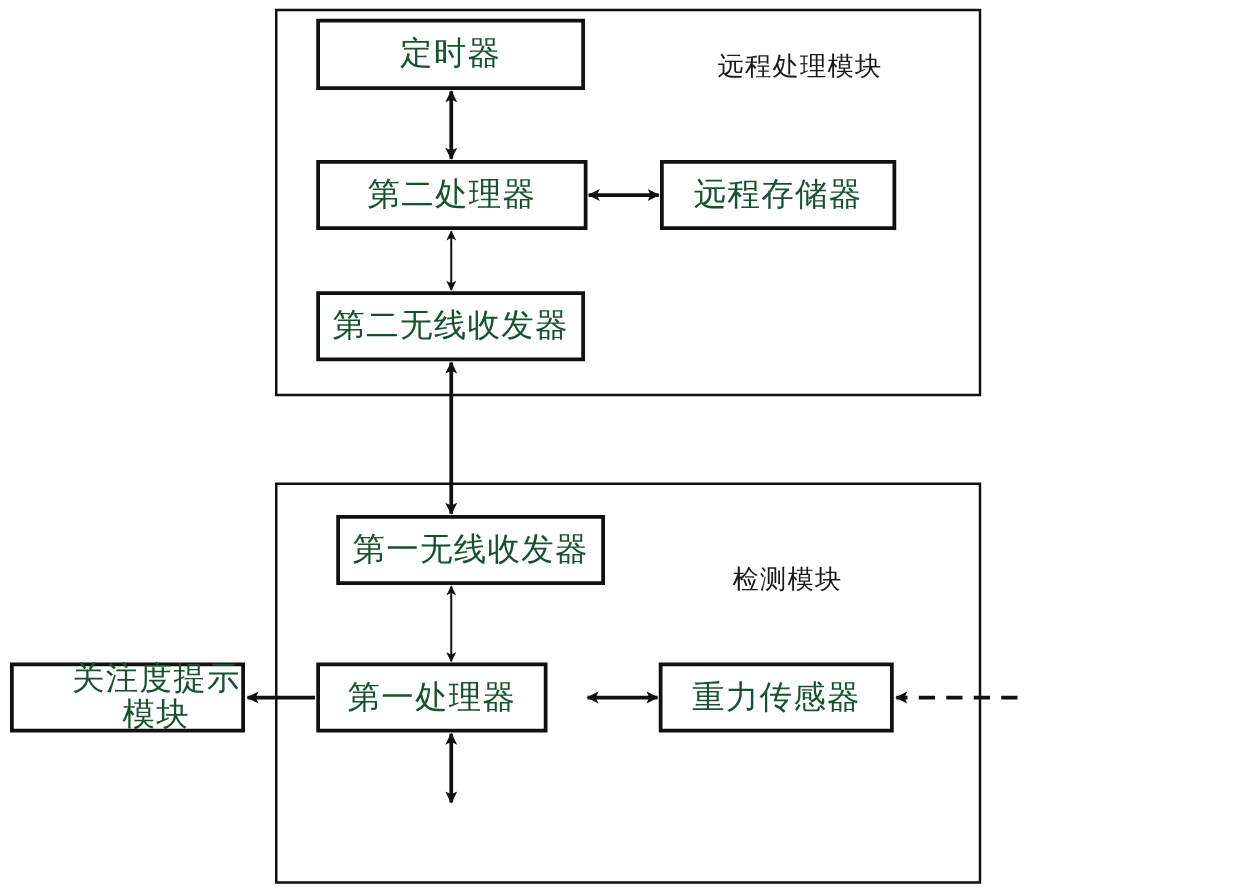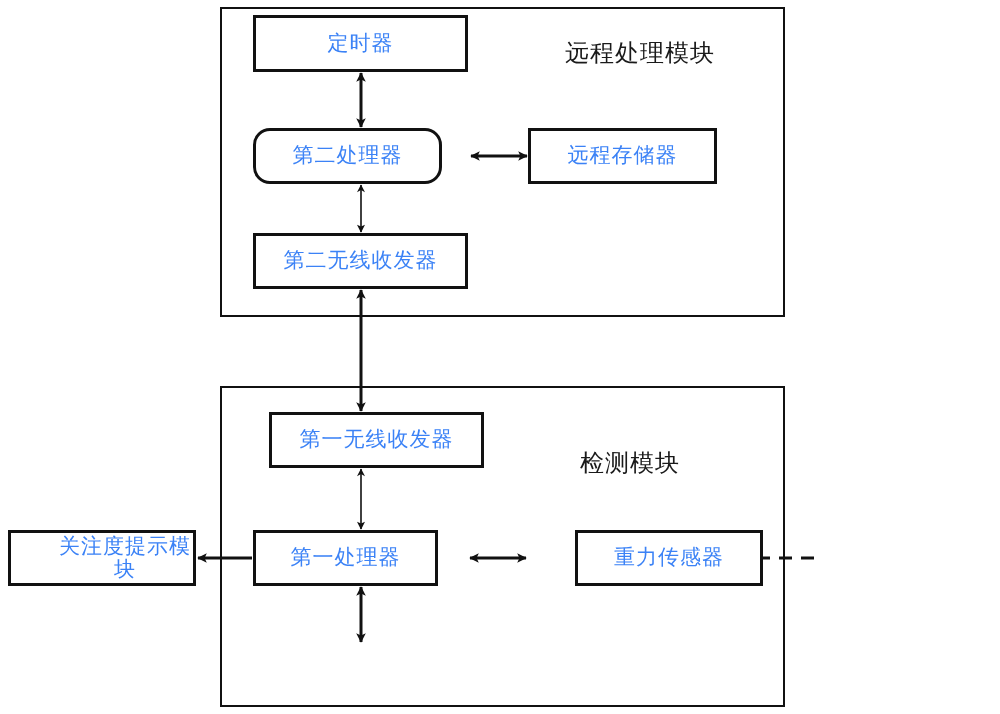--- a/index.html
+++ b/index.html
@@ -25,32 +25,32 @@
   
   .box {
     position: absolute;
     box-sizing: border-box;
     border: 2px solid #111111;
     background: #ffffff;
     display: flex;
     align-items: center;
     justify-content: center;
     text-align: center;
-    color: #3b82f6;
-    font-size: 21px;
+    color: #14532d;
+    font-size: 26px;
     line-height: 1.1;
     letter-spacing: 1px;
     z-index: 3;
   }
   .box.thick { border-width: 3px; }
   
   .caption {
     position: absolute;
     color: #1a1a1a;
-    font-size: 24px;
+    font-size: 21px;
     letter-spacing: 1px;
     white-space: nowrap;
     z-index: 3;
   }
   
   #wires {
     position: absolute;
     left: 0;
     top: 0;
     width: 1000px;
@@ -109,29 +109,29 @@
   </svg>
 
   <div class="module" style="left:220px; top:7px; width:565px; height:310px;"></div>
   <div class="module" style="left:220px; top:386px; width:565px; height:321px;"></div>
 
   <div class="caption" style="left:640px; top:53px; transform:translate(-50%,-50%);">远程处理模块</div>
   <div class="caption" style="left:630px; top:463px; transform:translate(-50%,-50%);font-family:Liberation Mono, monospace;">检测模块</div>
 
   <div class="box thick" style="left:253px; top:15px; width:215px; height:57px;">定时器</div>
 
-  <div class="box thick" style="left:253px; top:128px; width:189px; height:56px;border-radius:17px;">第二处理器</div>
+  <div class="box thick" style="left:253px; top:128px; width:217px; height:56px;">第二处理器</div>
 
   <div class="box thick" style="left:253px; top:233px; width:215px; height:56px;">第二无线收发器</div>
 
   <div class="box thick" style="left:528px; top:128px; width:189px; height:56px;">远程存储器</div>
 
   <div class="box thick" style="left:253px; top:412px; width:215px; height:56px;margin-left:16px;">第一无线收发器</div>
 
   <div class="box thick" style="left:253px; top:530px; width:185px; height:56px;">第一处理器</div>
 
-  <div class="box thick" style="left:527px; top:530px; width:188px; height:56px;margin-left:48px;">重力传感器</div>
+  <div class="box thick" style="left:527px; top:530px; width:188px; height:56px;">重力传感器</div>
 
 
   <div class="box thick" style="left:8px; top:530px; width:188px; height:56px;padding-left:46px;">关注度提示模块</div>
 
 
 </div>
 
 </body></html>

